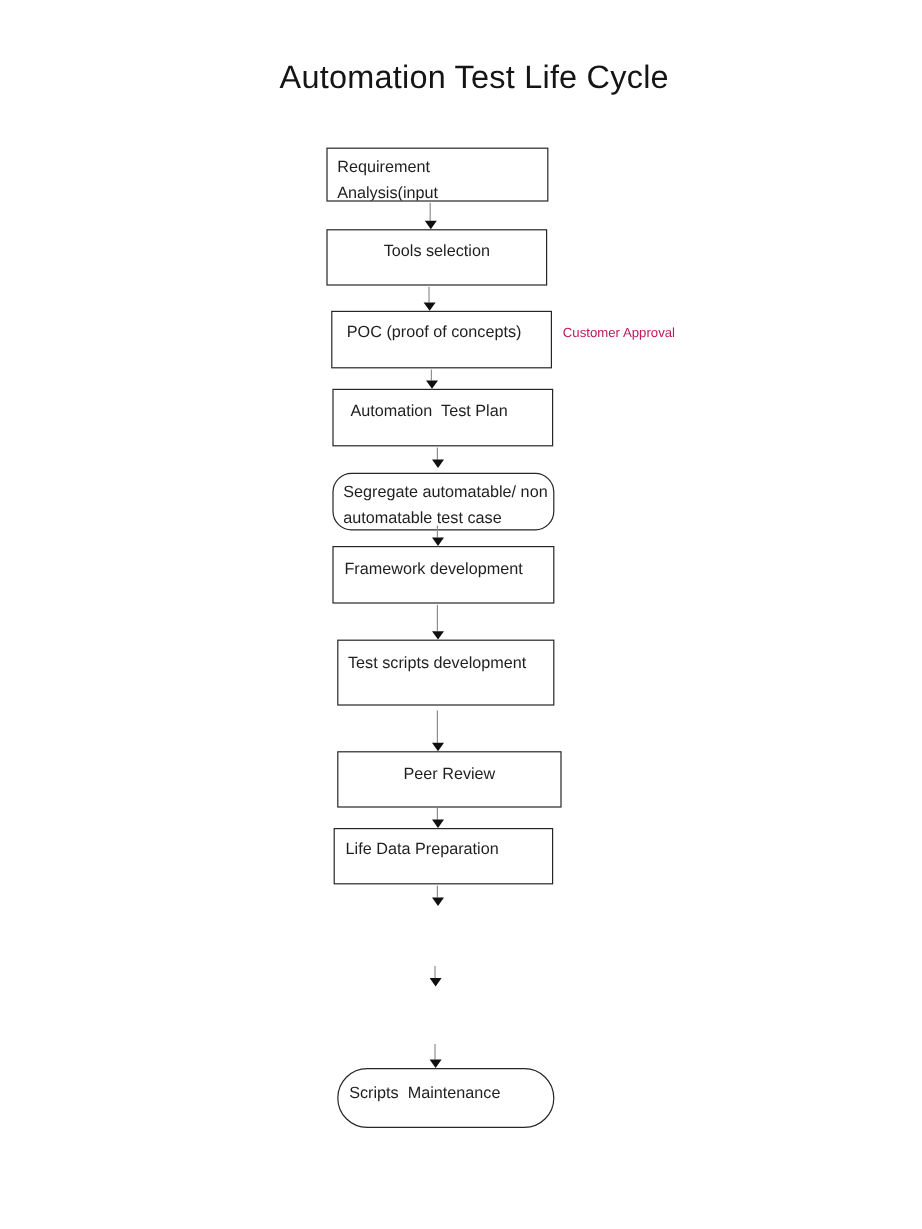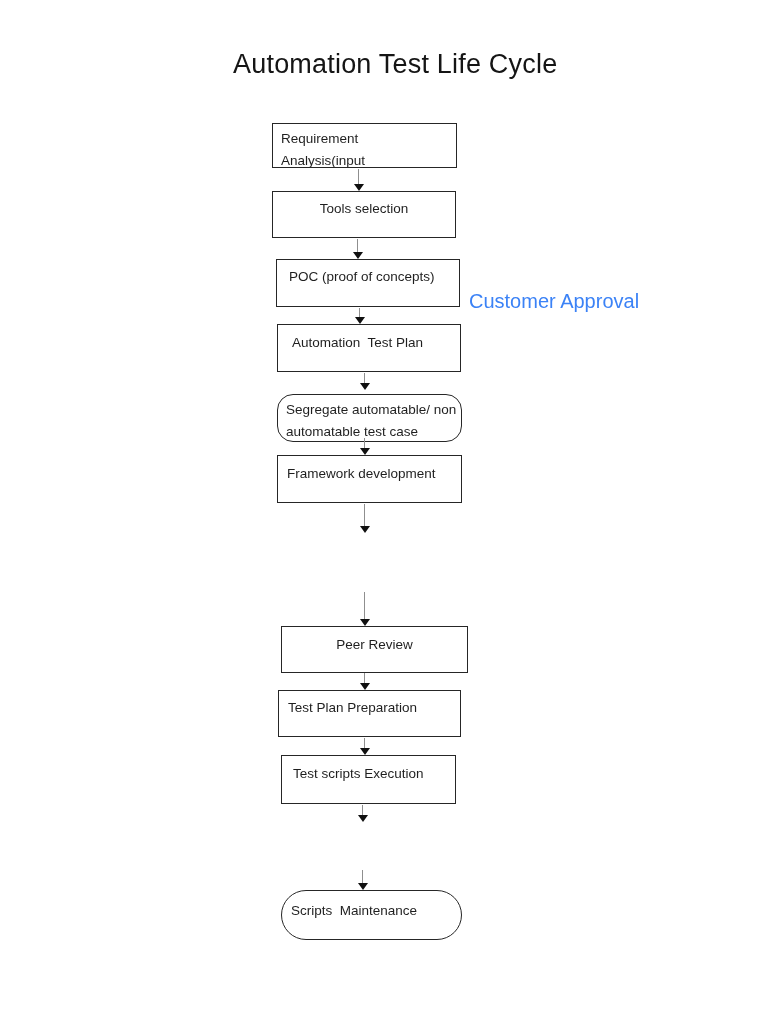--- a/index.html
+++ b/index.html
@@ -45,23 +45,23 @@
   .b7 {left:239px;top:533px;width:181px;height:55px;padding:8px 4px 0 8px;}
   .b8 {left:239px;top:626px;width:187px;height:47px;padding-top:7px;}
   .b9 {left:236px;top:690px;width:183px;height:47px;padding:6px 4px 0 9px;}
   .b10{left:239px;top:755px;width:175px;height:49px;padding:7px 4px 0 11px;}
   .b11{left:239px;top:823px;width:174px;height:46px;padding:7px 4px 0 11px;}
   .b12{left:239px;top:890px;width:181px;height:50px;padding:9px 4px 0 9px;border-radius:25px;}
 
   .side-note{
     position:absolute;
     left:427px;
-    top:290px;
-    font-size:20px;
-    color:#3b82f6;
+    top:272px;
+    font-size:11px;
+    color:#be185d;
     white-space:pre;
   }
 
   .arrow{
     position:absolute;
     width:1px;
     background:#8f8f8f;
   }
   .arrow::after{
     content:"";
@@ -93,23 +93,23 @@
   <div class="page-title">Automation Test Life Cycle</div>
 
   <div class="flow-box align-left b1">Requirement   Analysis(input
 manual test case)</div>
   <div class="flow-box align-center b2">Tools selection</div>
   <div class="flow-box align-left b3">POC (proof of concepts)</div>
   <div class="flow-box align-left b4">Automation  Test Plan</div>
   <div class="flow-box align-left b5">Segregate automatable/ non
 automatable test case</div>
   <div class="flow-box align-left b6">Framework development</div>
+  <div class="flow-box align-left b7">Test scripts development</div>
   <div class="flow-box align-center b8">Peer Review</div>
-  <div class="flow-box align-left b9">Test Plan Preparation</div>
-  <div class="flow-box align-left b10">Test scripts Execution</div>
+  <div class="flow-box align-left b9">Life Data Preparation</div>
   <div class="flow-box align-left b12">Scripts  Maintenance</div>
 
   <div class="side-note">Customer Approval</div>
 
   <div class="arrow a1"></div>
   <div class="arrow a2"></div>
   <div class="arrow a3"></div>
   <div class="arrow a4"></div>
   <div class="arrow a5"></div>
   <div class="arrow a6"></div>

